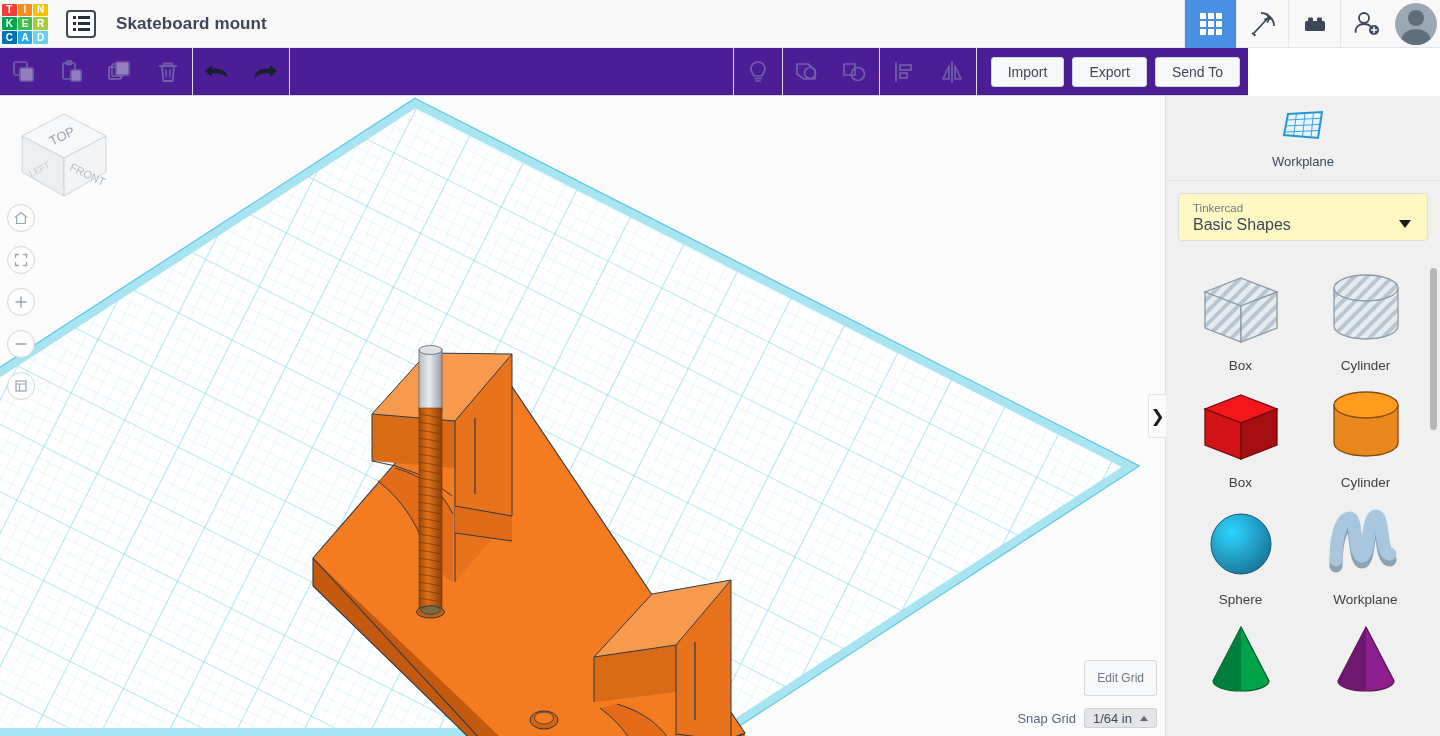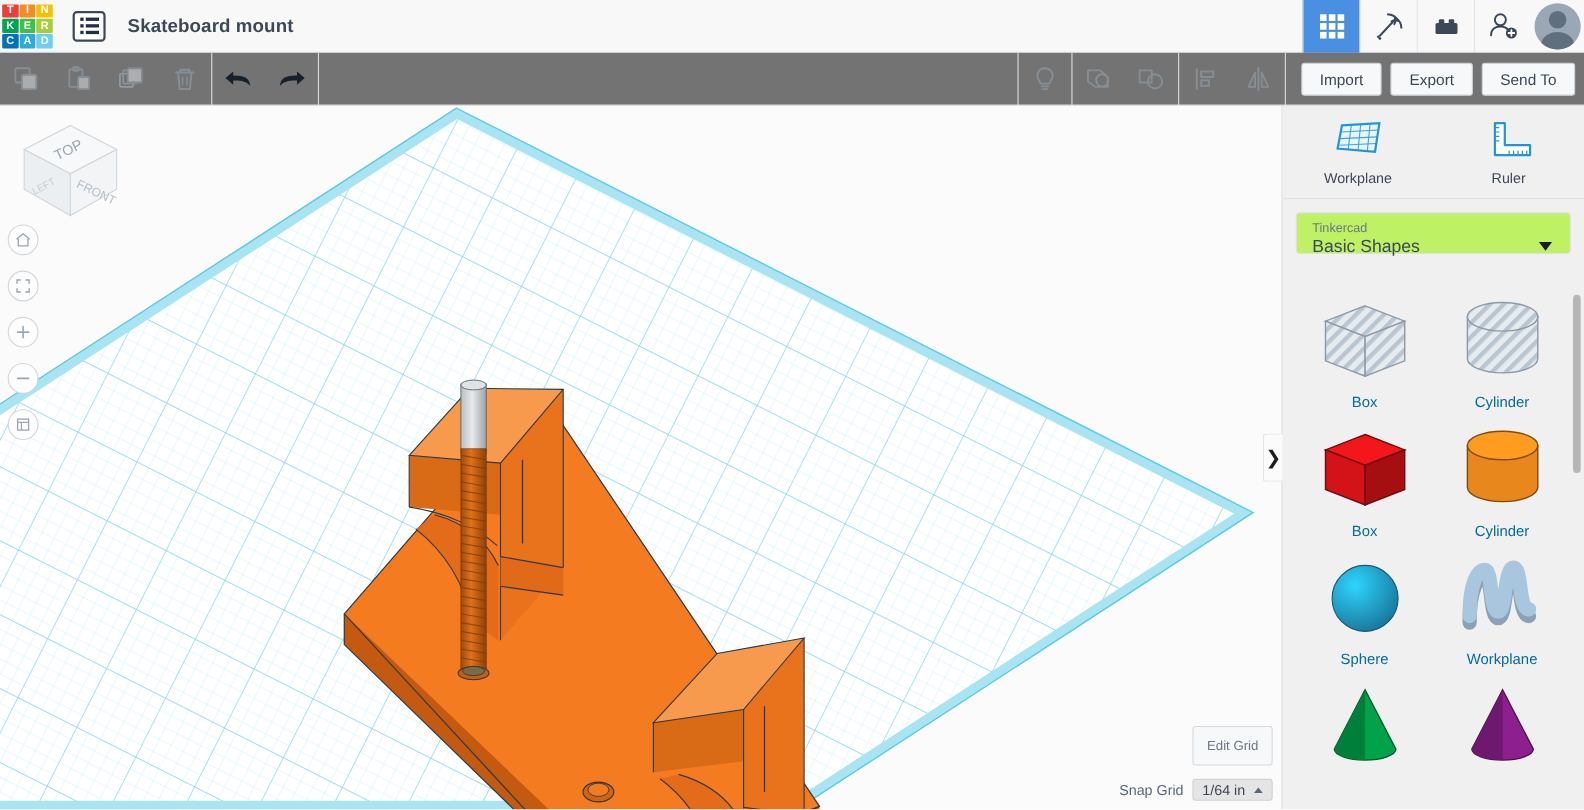--- a/index.html
+++ b/index.html
@@ -79,22 +79,22 @@
   .avatar::after {
     content: ''; position: absolute; bottom: -8px; left: 6px;
     width: 30px; height: 24px; border-radius: 50% 50% 0 0; background: #5f6f7e;
   }
   .grid-icon { display: grid; grid-template-columns: repeat(3,1fr); gap: 2px; }
   .grid-icon i { width: 6px; height: 6px; background: #ffffff; display: block; }
 
   
   .toolbar {
     position: absolute; top: 48px; left: 0;
-    width: 1440px; height: 48px;
-    background: #737373;
+    width: 1248px; height: 48px;
+    background: #4c1d95;
     border-bottom: 1px solid #d7dbe0;
     display: flex; align-items: center;
   }
   .tb-group { display: flex; align-items: center; height: 48px; }
   .tb-sep { width: 1px; height: 48px; background: #d9dde2; }
   .tb-btn {
     width: 48px; height: 48px;
     display: flex; align-items: center; justify-content: center;
     cursor: pointer; background: transparent;
   }
@@ -142,39 +142,39 @@
     width: 275px; height: 640px;
     background: #f0f0f0; border-left: 1px solid #dcdfe3;
   }
   .rp-tools {
     height: 85px; display: flex; align-items: center; justify-content: space-around;
     background: #f0f0f0; border-bottom: 1px solid #dfe2e6;
   }
   .rp-tool { display: flex; flex-direction: column; align-items: center; gap: 8px; cursor: pointer; width: 90px; }
   .rp-tool-label { font-size: 13px; color: #3c4858; }
   .rp-dropdown {
-    margin: 12px; height: 38px;
-    background: #bef264; border: 1px solid #dcdfe3; border-radius: 4px;
+    margin: 12px; height: 48px;
+    background: #fef9c3; border: 1px solid #dcdfe3; border-radius: 4px;
     padding: 8px 14px; position: relative; cursor: pointer;
   }
   .rp-dd-sub { font-size: 11.5px; color: #6b7785; }
   .rp-dd-main { font-size: 16px; color: #3c4858; margin-top: 2px; }
   .rp-dd-caret {
     position: absolute; right: 16px; top: 26px;
     width: 0; height: 0; border-left: 6px solid transparent;
     border-right: 6px solid transparent; border-top: 8px solid #1d1d1d;
   }
   .shapes-wrap { position: absolute; top: 162px; left: 0; right: 0; bottom: 0; overflow: hidden; }
   .shapes-grid {
     display: grid; grid-template-columns: 1fr 1fr;
     padding: 6px 12px 0 12px; row-gap: 8px;
   }
   .shape-cell { display: flex; flex-direction: column; align-items: center; cursor: pointer; padding-top: 6px; }
   .shape-art { width: 92px; height: 82px; display: flex; align-items: center; justify-content: center; }
-  .shape-label { font-size: 13.5px; color: #0369a1; margin-top: 6px; }
+  .shape-label { font-size: 13.5px; color: #404040; margin-top: 6px; }
   .rp-scrollbar {
     position: absolute; right: 3px; top: 168px;
     width: 7px; height: 560px; background: transparent;
   }
   .rp-thumb {
     width: 7px; height: 162px; border-radius: 4px;
     background: #b6b6b6; margin-top: 4px;
   }
   .panel-tab {
     position: absolute; left: -18px; top: 298px;
@@ -553,37 +553,20 @@
             <path d="M16.5,5.5 L13.5,28.2"></path>
               <path d="M25,5 L22.5,29"></path>
               <path d="M33.5,4.5 L31,29.5"></path>
             <path d="M7.2,12 L41.2,10.2"></path>
               <path d="M6.4,18 L40.3,16.4"></path>
               <path d="M5.6,24 L39.4,22.5"></path>
           </g>
         </svg>
         <span class="rp-tool-label">Workplane</span>
       </div>
-      <div class="rp-tool">
-        <svg width="46" height="38" viewBox="0 0 46 38">
-          <path d="M10,4 L19,4 L19,24 L42,24 L42,33 L10,33 Z" fill="#ffffff" stroke="#2196d6" stroke-width="2" stroke-linejoin="round"></path>
-          <g stroke="#2196d6" stroke-width="1.1">
-            <path d="M10,8 H14"></path>
-              <path d="M10,12 H14"></path>
-              <path d="M10,16 H14"></path>
-              <path d="M10,20 H14"></path>
-            <path d="M23,33 V29"></path>
-              <path d="M27,33 V29"></path>
-              <path d="M31,33 V29"></path>
-              <path d="M35,33 V29"></path>
-              <path d="M39,33 V29"></path>
-          </g>
-        </svg>
-        <span class="rp-tool-label">Ruler</span>
-      </div>
     </div>
 
     <div class="rp-dropdown">
       <div class="rp-dd-sub">Tinkercad</div>
       <div class="rp-dd-main">Basic Shapes</div>
       <span class="rp-dd-caret"></span>
     </div>
 
     <div class="shapes-wrap">
       <div class="shapes-grid" id="shapes-grid">

